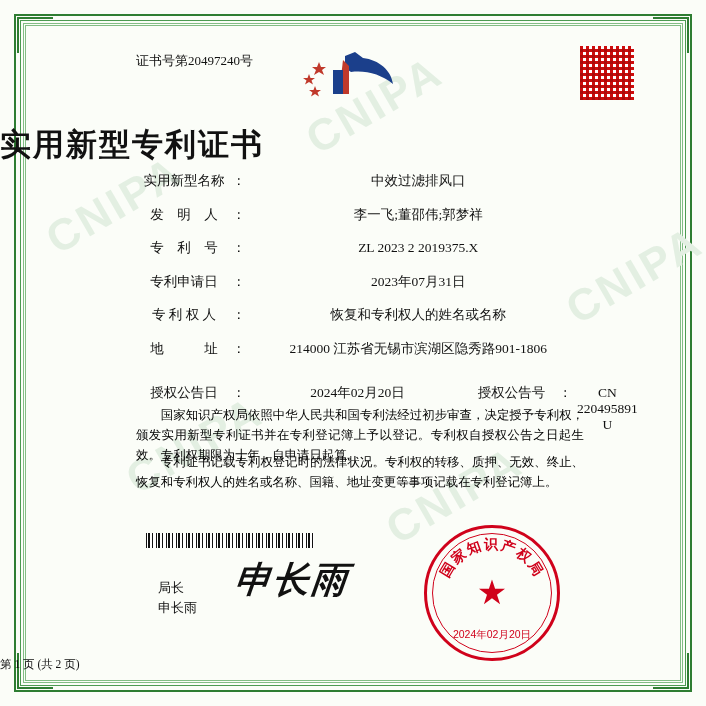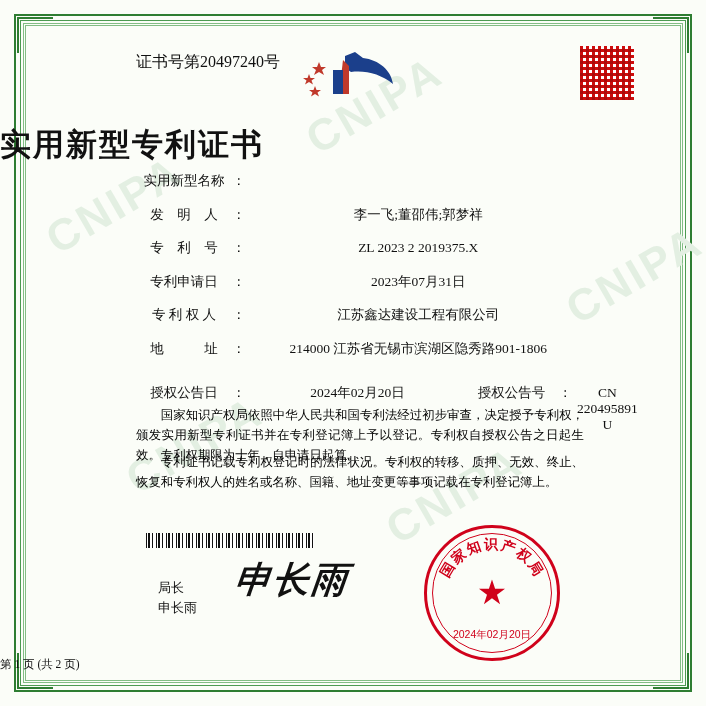--- a/index.html
+++ b/index.html
@@ -55,21 +55,21 @@
   .wm1{left:40px;top:180px;}
   .wm2{left:300px;top:80px;}
   .wm3{left:120px;top:420px;}
   .wm4{left:380px;top:470px;}
   .wm5{left:560px;top:250px;}
 
   .content{position:absolute;left:0;top:0;right:0;bottom:0;}
 
   .cert-no{
     position:absolute;left:136px;top:52px;
-    font-size:16px;color:#111;
+    font-size:13px;color:#111;
     font-family:"Liberation Serif", serif;
   }
   .qr{
     position:absolute;right:72px;top:46px;
     width:54px;height:54px;
     background:
       repeating-linear-gradient(90deg,#c00 0 3px,#fff 3px 6px),
       repeating-linear-gradient(0deg,#c00 0 3px,#fff 3px 6px);
     background-blend-mode:multiply;
     opacity:.95;
@@ -190,20 +190,21 @@
       <polygon points="22,38 23.5,42 28,42 24.5,44.5 26,48.5 22,46 18,48.5 19.5,44.5 16,42 20.5,42" fill="#c0392b"></polygon>
     </svg>
 
     <div class="title">实用新型专利证书</div>
 
     <div class="fields">
 
       <div class="frow">
         <span class="flabel">实用新型名称</span>
         <span class="fsep">：</span>
+        <span class="fval">中效过滤排风口</span>
       </div>
 
       <div class="frow">
         <span class="flabel">发　明　人</span>
         <span class="fsep">：</span>
         <span class="fval">李一飞;董邵伟;郭梦祥</span>
       </div>
 
       <div class="frow">
         <span class="flabel">专　利　号</span>
@@ -213,21 +214,21 @@
 
       <div class="frow">
         <span class="flabel">专利申请日</span>
         <span class="fsep">：</span>
         <span class="fval">2023年07月31日</span>
       </div>
 
       <div class="frow">
         <span class="flabel">专 利 权 人</span>
         <span class="fsep">：</span>
-        <span class="fval">江苏鑫达建设工程有限公司</span>
+        <span class="fval">恢复和专利权人的姓名或名称</span>
       </div>
 
       <div class="frow">
         <span class="flabel">地　　　址</span>
         <span class="fsep">：</span>
         <span class="fval">214000 江苏省无锡市滨湖区隐秀路901-1806</span>
       </div>
 
       <div class="frow dual">
         <span class="flabel">授权公告日</span>

